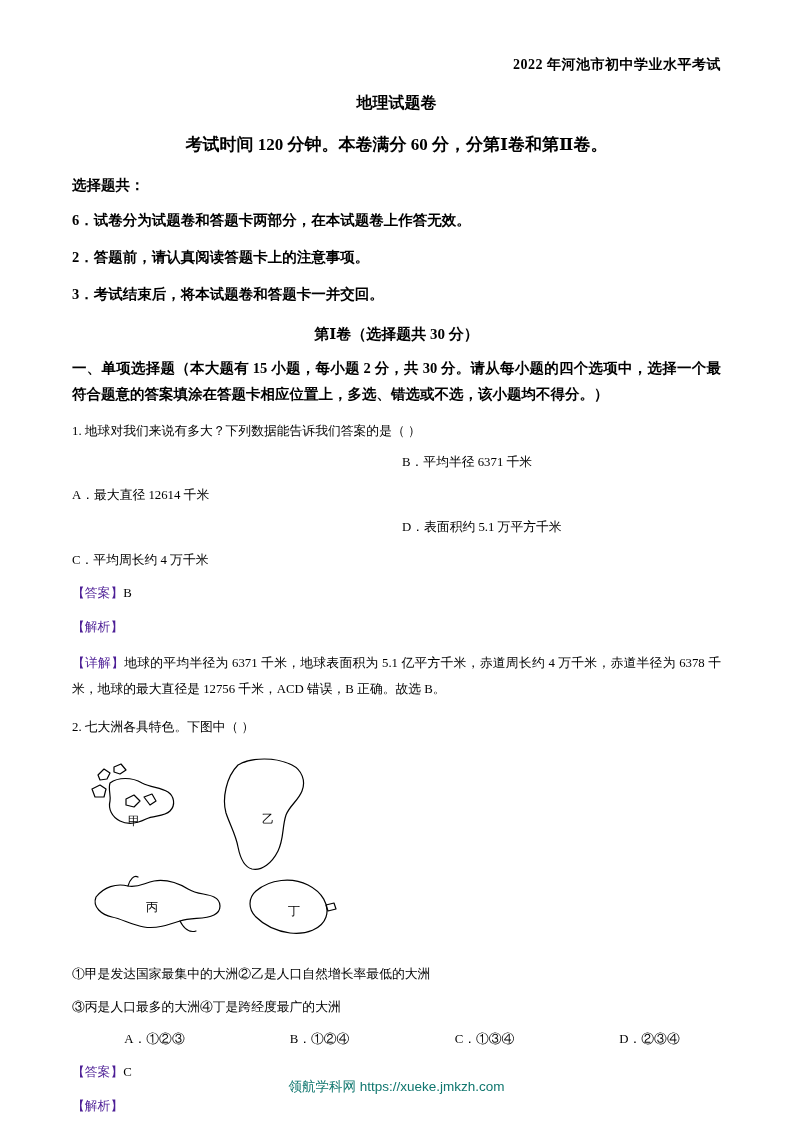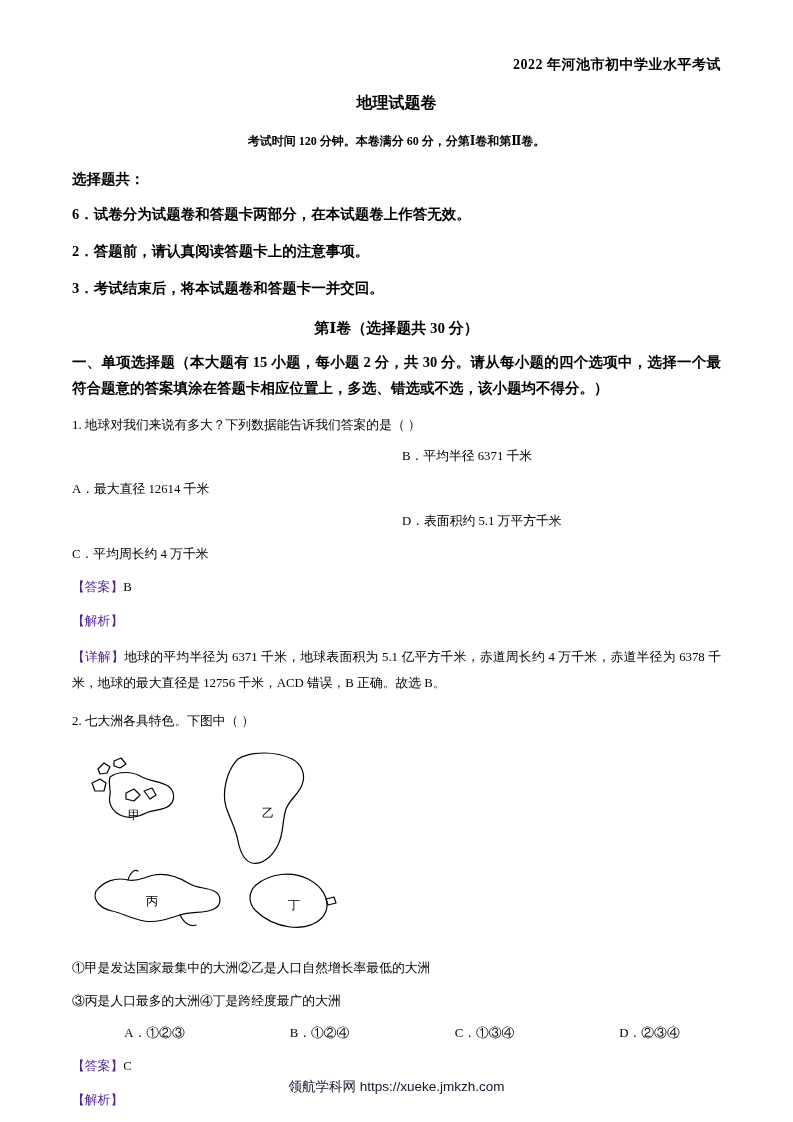--- a/index.html
+++ b/index.html
@@ -33,21 +33,21 @@
   }
   .title-sub {
     text-align: center;
     font-size: 16px;
     font-weight: bold;
     margin: 16px 0 0 0;
     line-height: 1.5;
   }
   .exam-info {
     text-align: center;
-    font-size: 12px;
+    font-size: 17px;
     font-weight: bold;
     margin: 18px 0 0 0;
   }
   .notice-title {
     font-size: 14.5px;
     font-weight: bold;
     margin: 20px 0 0 0;
   }
   .notice-item {
     font-size: 14.5px;
@@ -108,21 +108,21 @@
     margin: 13px 0 0 0;
     line-height: 1.6;
   }
   .footer {
     position: absolute;
     left: 0;
     bottom: 26px;
     width: 793px;
     text-align: center;
     font-size: 13.5px;
-    color: #0f172a;
+    color: #0f766e;
     font-family: "Liberation Sans", sans-serif;
   }
   .fig-label {
     font-family: "Liberation Serif", serif;
     font-size: 12px;
   }
 </style>
 </head>
 <body>
 

